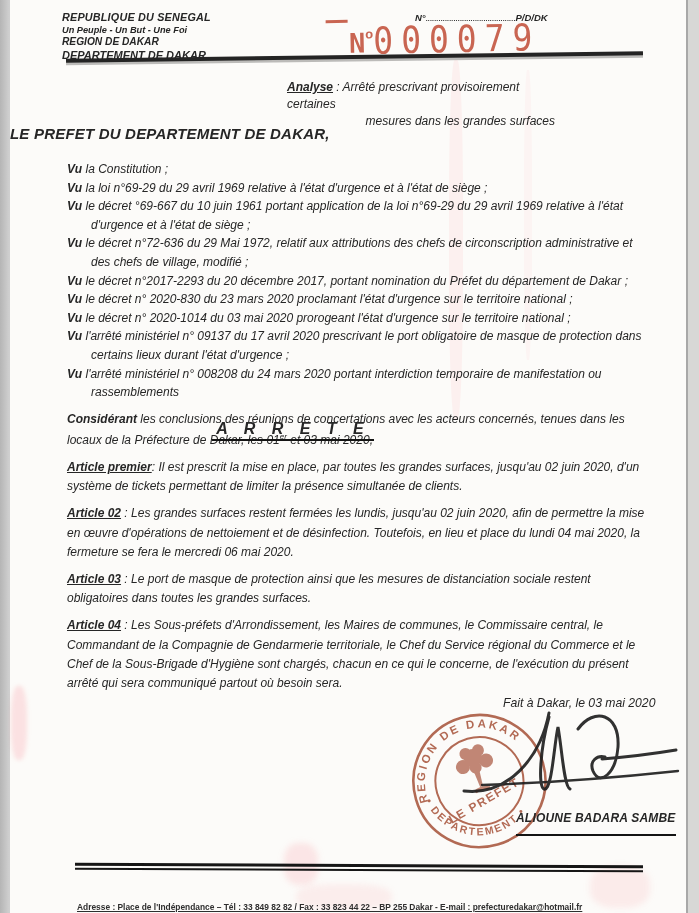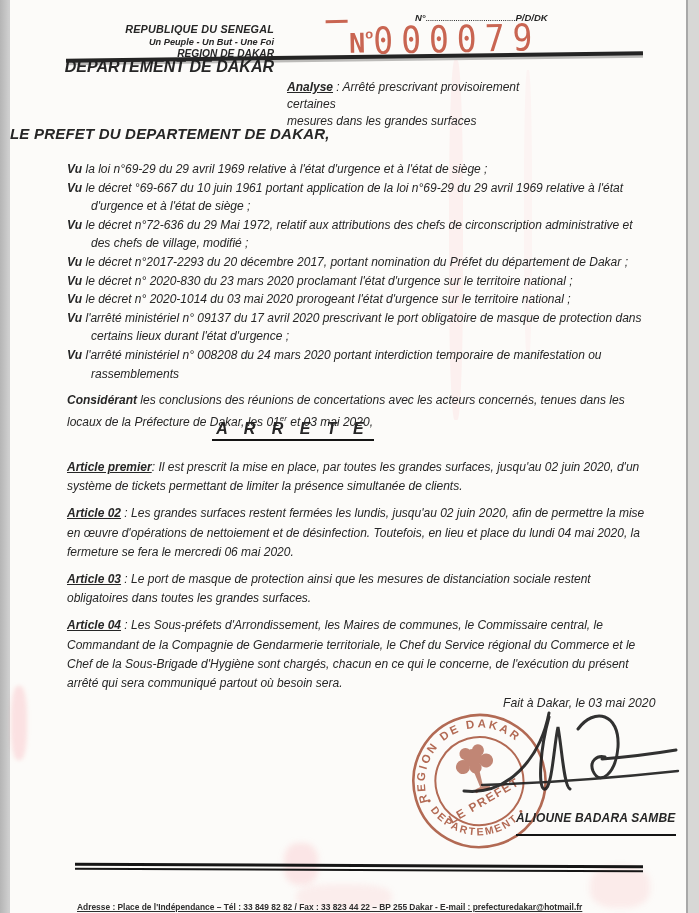--- a/index.html
+++ b/index.html
@@ -5,26 +5,26 @@
   html,body{margin:0;padding:0;background:#b9b9b9;}
   .stage{position:relative;width:699px;height:913px;overflow:hidden;
          background:linear-gradient(90deg,#b5b5b5 0px,#cfcfcf 9px,#cfcfcf 10px);
          font-family:"Liberation Sans",sans-serif;color:#262626;}
   .paper{position:absolute;left:10px;top:0;width:678px;height:913px;
          background:#fcfbf9;}
   .page-edge{position:absolute;left:686px;top:0;width:2px;height:913px;background:#a8a8a8;}
   .right-strip{position:absolute;left:688px;top:0;width:11px;height:913px;background:#d8d8d6;}
 
   
-  .letterhead{position:absolute;left:62px;top:11px;width:212px;text-align:right;
-              font-style:italic;font-weight:bold;line-height:12.5px;margin-top:12px;}
+  .letterhead{position:absolute;left:62px;top:11px;width:212px;text-align:left;
+              font-style:italic;font-weight:bold;line-height:12.5px;}
   .lh-country{font-size:10.8px;letter-spacing:.2px;}
   .lh-motto{font-size:9.2px;}
   .lh-region{font-size:10.2px;}
-  .lh-dept{font-size:16px;}
+  .lh-dept{font-size:11px;}
 
   
   .ref{position:absolute;left:415px;top:12px;width:235px;font-size:9.5px;
        font-weight:bold;font-style:italic;white-space:nowrap;}
   .ref .dots{letter-spacing:-0.5px;font-weight:normal;}
 
   
   .stampnum{position:absolute;left:326px;top:18px;color:#c2513b;opacity:.88;
             transform:rotate(-1.2deg);white-space:nowrap;}
   .stampnum .frame{display:inline-block;width:22px;height:12px;
@@ -35,21 +35,21 @@
             letter-spacing:8px;transform:scaleY(1.12);display:inline-block;}
 
   .header-rule{position:absolute;left:66px;top:55px;width:577px;height:3.5px;
             background:#242424;transform:rotate(-0.75deg);
             box-shadow:0 2.5px 0 rgba(20,20,20,.28);}
 
   
   .analyse{position:absolute;left:287px;top:79px;width:268px;font-size:12px;
            font-style:italic;line-height:17px;}
   .analyse .lbl{font-weight:bold;text-decoration:underline;}
-  .analyse .l2{text-align:left;}
+  .analyse .l2{text-align:right;}
 
   .doc-title{position:absolute;left:10px;top:125px;width:678px;text-align:left;
              font-size:15px;font-weight:bold;font-style:italic;letter-spacing:.2px;}
 
   
   .vu-list{position:absolute;left:67px;top:160px;width:582px;font-size:12px;
            font-style:italic;line-height:18.6px;}
   .vu-item{padding-left:24px;text-indent:-24px;}
   .vu-item .lbl{font-weight:bold;}
   .considerant{margin-top:8px;}
@@ -126,20 +126,21 @@
   <div class="analyse">
     <div class="l1">
       <span class="lbl">Analyse</span><span> : </span><span>Arrêté prescrivant provisoirement certaines</span>
     </div>
     <div class="l2">mesures dans les grandes surfaces</div>
   </div>
 
   <div class="doc-title">LE PREFET DU DEPARTEMENT DE DAKAR,</div>
 
   <div class="vu-list">
+    <div class="vu-item"><span class="lbl">Vu</span> <span>la Constitution ;</span></div>
     <div class="vu-item"><span class="lbl">Vu</span> <span>la loi n°69-29 du 29 avril 1969 relative à l'état d'urgence et à l'état de siège ;</span></div>
     <div class="vu-item"><span class="lbl">Vu</span> <span>le décret °69-667 du 10 juin 1961 portant application de la loi n°69-29 du 29 avril 1969 relative à l'état d'urgence et à l'état de siège ;</span></div>
     <div class="vu-item"><span class="lbl">Vu</span> <span>le décret n°72-636 du 29 Mai 1972, relatif aux attributions des chefs de circonscription administrative et des chefs de village, modifié ;</span></div>
     <div class="vu-item"><span class="lbl">Vu</span> <span>le décret n°2017-2293 du 20 décembre 2017, portant nomination du Préfet du département de Dakar ;</span></div>
     <div class="vu-item"><span class="lbl">Vu</span> <span>le décret n° 2020-830 du 23 mars 2020 proclamant l'état d'urgence sur le territoire national ;</span></div>
     <div class="vu-item"><span class="lbl">Vu</span> <span>le décret n° 2020-1014 du 03 mai 2020 prorogeant l'état d'urgence sur le territoire national ;</span></div>
     <div class="vu-item"><span class="lbl">Vu</span> <span>l'arrêté ministériel n° 09137 du 17 avril 2020 prescrivant le port obligatoire de masque de protection dans certains lieux durant l'état d'urgence ;</span></div>
     <div class="vu-item"><span class="lbl">Vu</span> <span>l'arrêté ministériel n° 008208 du 24 mars 2020 portant interdiction temporaire de manifestation ou rassemblements</span></div>
     <div class="considerant">
       <span class="lbl">Considérant</span><span> les conclusions des réunions de concertations avec les acteurs concernés, tenues dans les locaux de la Préfecture de Dakar, les 01</span><sup>er</sup><span> et 03 mai 2020,</span>

